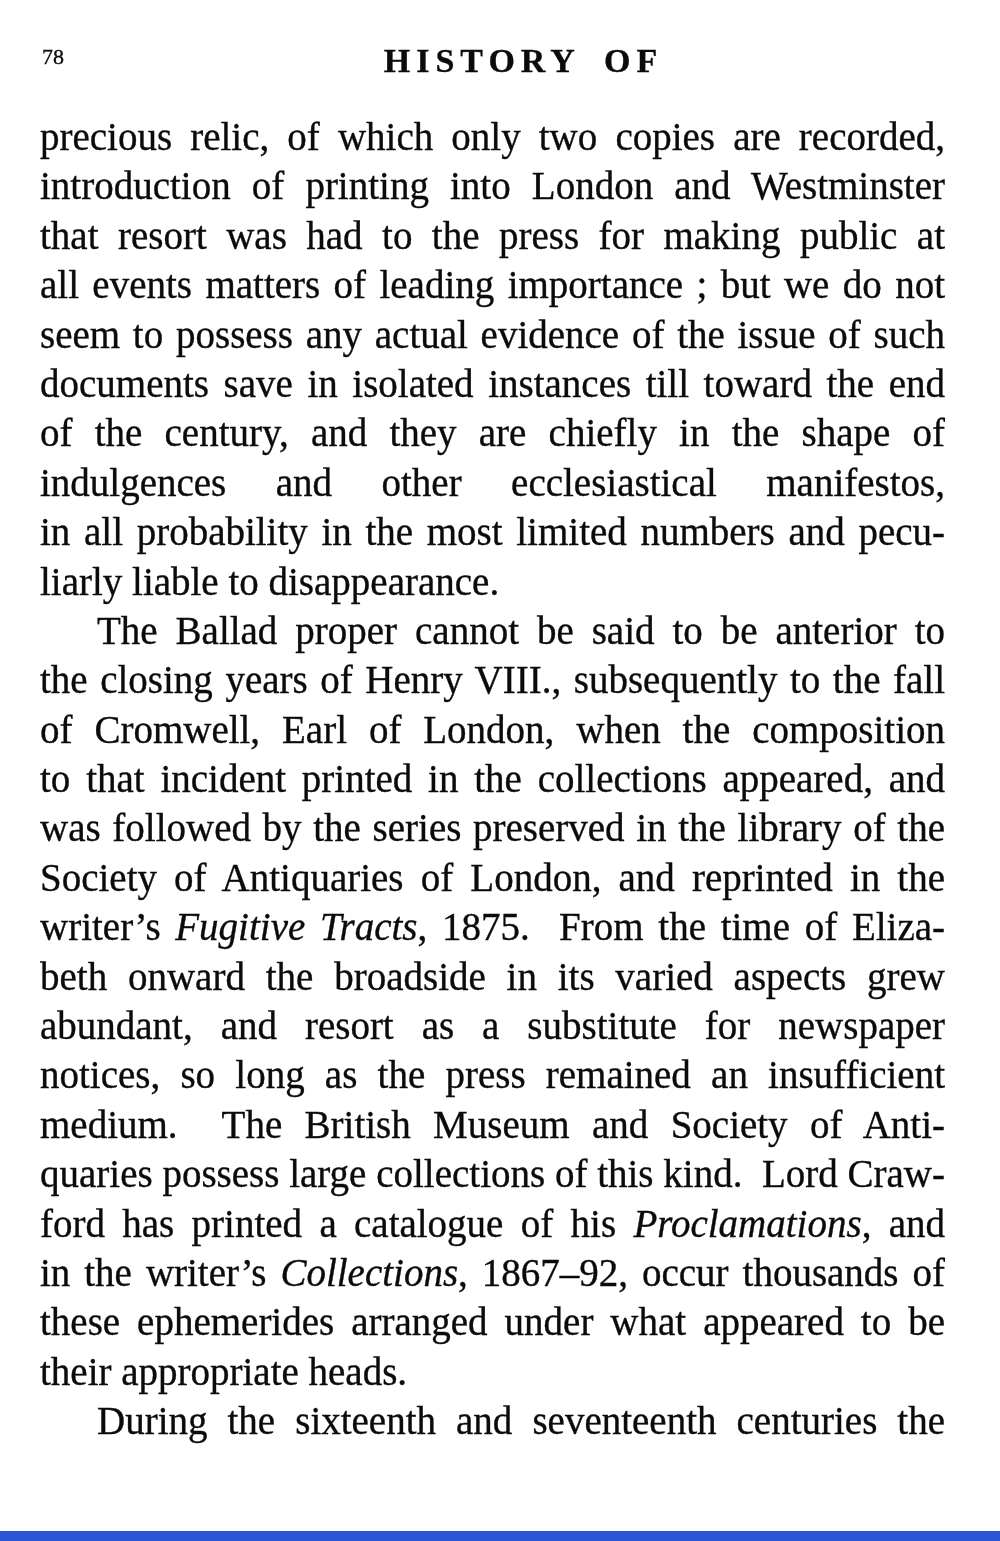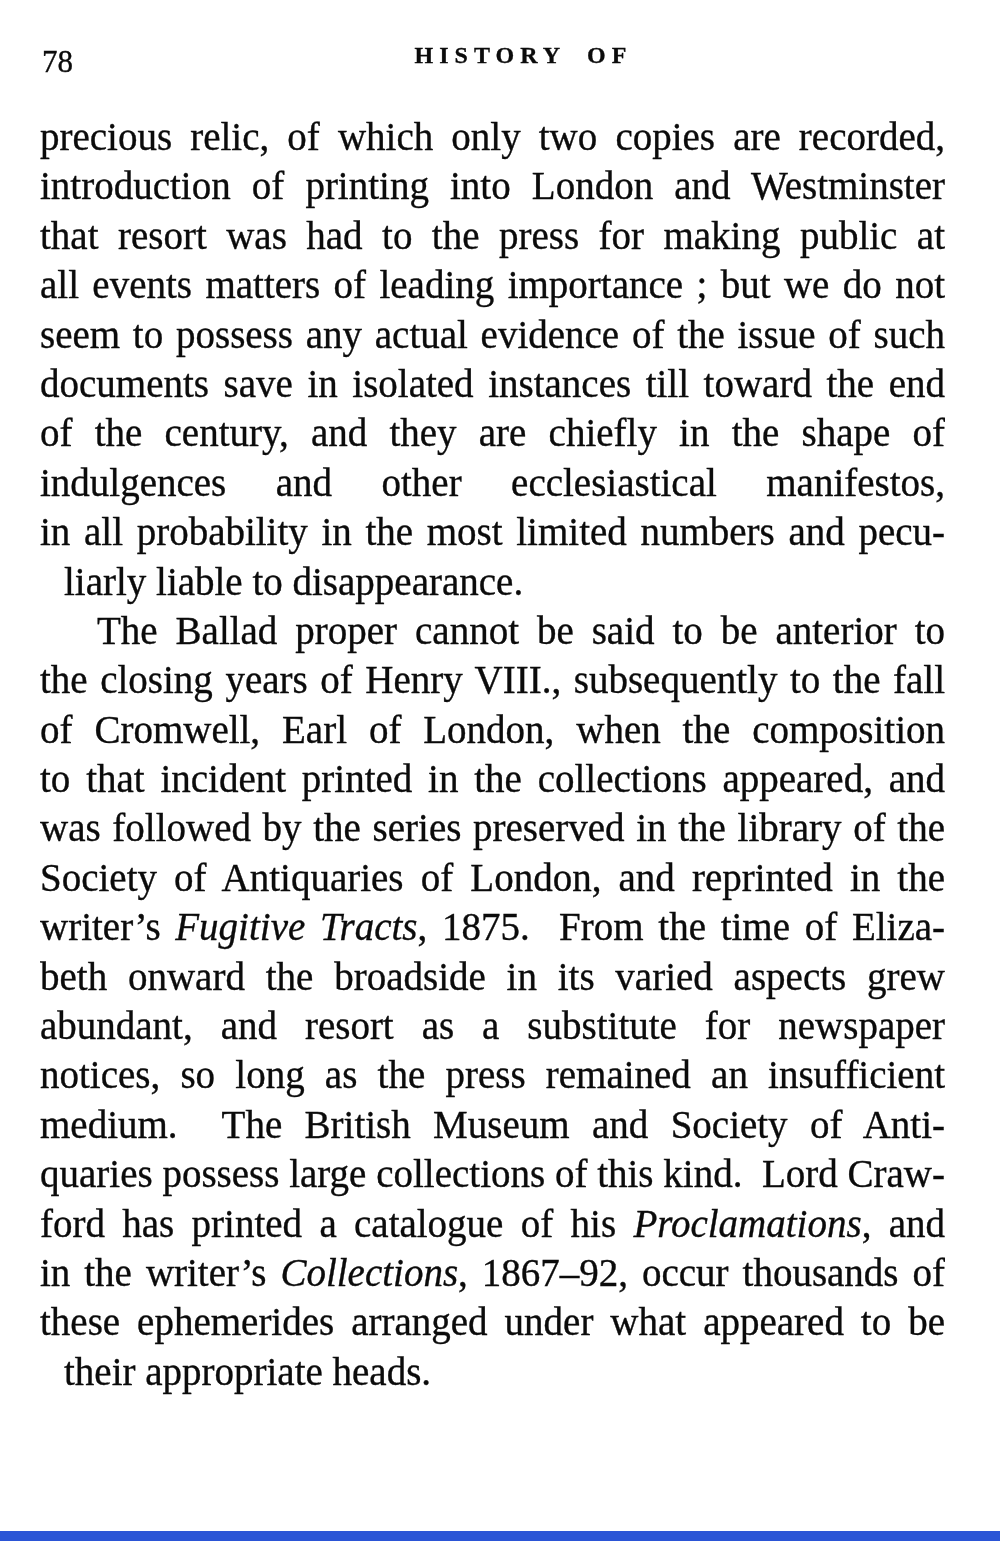--- a/index.html
+++ b/index.html
@@ -17,27 +17,27 @@
     overflow: hidden;
   }
   .pagehead {
     position: absolute;
     top: 42px; left: 0;
     width: 1000px; height: 40px;
   }
   .pagenum {
     position: absolute;
     left: 42px; top: 2px;
-    font-size: 31px;
+    font-size: 22px;
     -webkit-text-stroke: 0.35px #0b0b0b;
   }
   .runtitle {
     display: block;
     text-align: center;
-    font-size: 24px;
+    font-size: 34px;
     font-weight: 700;
     letter-spacing: 6px;
     word-spacing: 10px;
     margin-left: 47px;
     -webkit-text-stroke: 0.3px #0b0b0b;
   }
   .bodytext {
     position: absolute;
     top: 112px; left: 40px;
     width: 905px;
@@ -45,21 +45,21 @@
   .line {
     font-size: 39px;
     line-height: 49.4px;
     height: 49.4px;
     overflow: hidden;
     text-align: justify;
     text-align-last: justify;
     -webkit-text-stroke: 0.35px #0b0b0b;
   }
   .line.indent { padding-left: 57px; }
-  .line.end { text-align-last: left; margin-left: 24px; }
+  .line.end { text-align-last: left; }
   .it { font-style: italic; margin-top: 28px; }
   .bottom-bar {
     position: absolute;
     left: 0; bottom: 0;
     width: 1000px; height: 10px;
     background: #2b55d6;
   }
 </style>
 </head>
 <body>
@@ -90,16 +90,17 @@
       <div class="line"><span>writer’s </span><span class="it">Fugitive Tracts</span><span>, 1875.&nbsp; From the time of Eliza-</span></div>
       <div class="line"><span>beth onward the broadside in its varied aspects grew</span></div>
       <div class="line"><span>abundant, and resort as a substitute for newspaper</span></div>
       <div class="line"><span>notices, so long as the press remained an insufficient</span></div>
       <div class="line"><span>medium.&nbsp; The British Museum and Society of Anti-</span></div>
       <div class="line"><span>quaries possess large collections of this kind.&nbsp; Lord Craw-</span></div>
       <div class="line"><span>ford has printed a catalogue of his </span><span class="it">Proclamations</span><span>, and</span></div>
       <div class="line"><span>in the writer’s </span><span class="it">Collections</span><span>, 1867–92, occur thousands of</span></div>
       <div class="line"><span>these ephemerides arranged under what appeared to be</span></div>
       <div class="line end"><span>their appropriate heads.</span></div>
+      <div class="line indent"><span>During the sixteenth and seventeenth centuries the</span></div>
     </main>
 
   <div class="bottom-bar" style="background: rgb(43, 85, 214);"></div>
 </div>
 
 </body></html>

